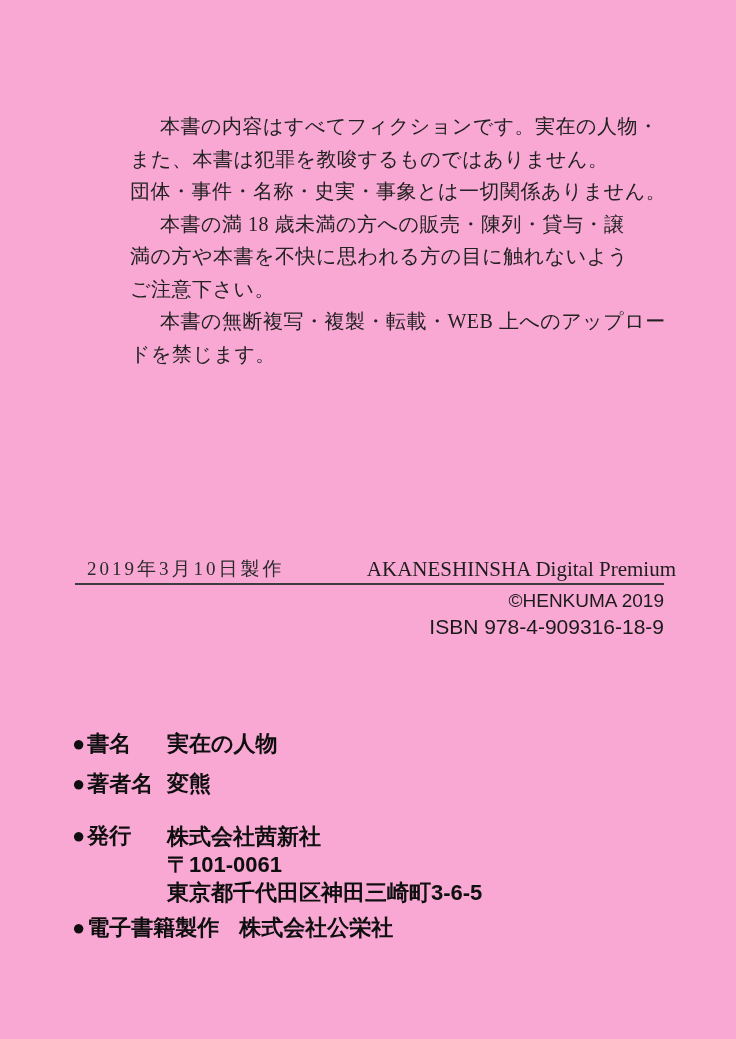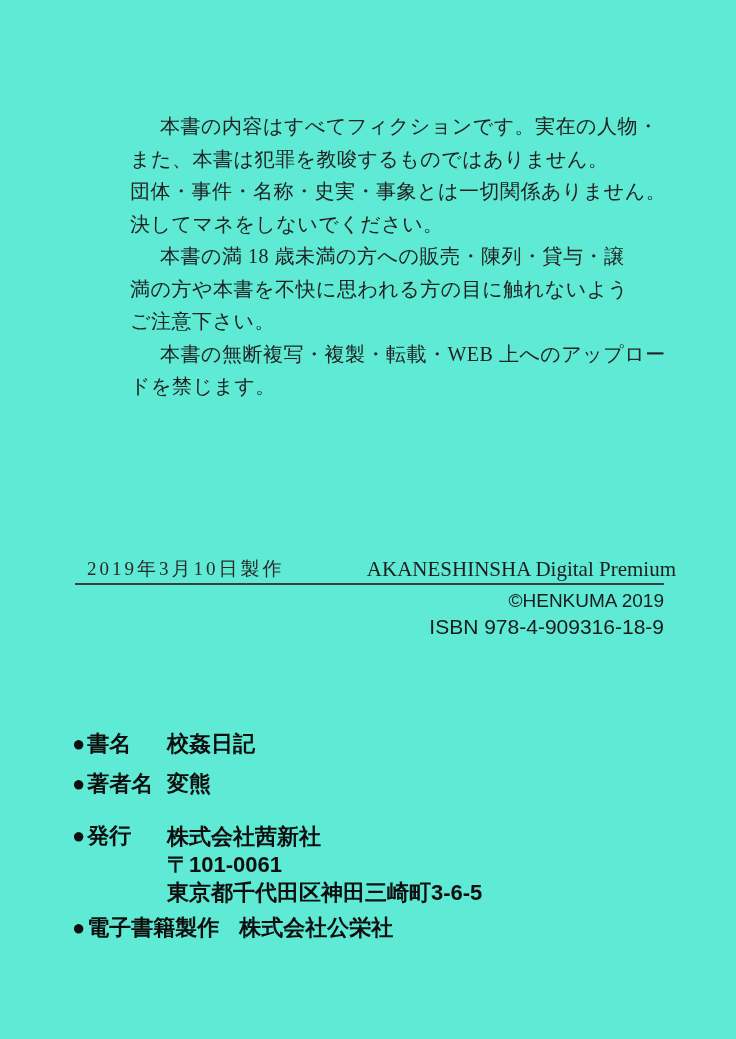--- a/index.html
+++ b/index.html
@@ -1,19 +1,19 @@
 <!DOCTYPE html>
 <html><head>
 <meta charset="utf-8">
 <style>
   * { margin:0; padding:0; box-sizing:border-box; }
   html,body { background:#888; }
   .page {
     position:relative; width:736px; height:1039px;
-    margin:0 auto; background:#5eead4; overflow:hidden;
+    margin:0 auto; background:#f9a8d4; overflow:hidden;
     font-family:"Liberation Serif","DejaVu Serif",serif;
     color:#1f1f1f;
   }
 
   
   .disclaimer {
     position:absolute; left:130px; top:110px; width:482px;
     font-size:20px; line-height:32.5px; letter-spacing:0.5px;
     color:#222;
   }
@@ -83,21 +83,20 @@
 </style>
 </head>
 <body>
 
 <div class="page">
 
   <div class="disclaimer">
     <div class="line indent">本書の内容はすべてフィクションです。実在の人物・</div>
     <div class="line">また、本書は犯罪を教唆するものではありません。</div>
     <div class="line">団体・事件・名称・史実・事象とは一切関係ありません。</div>
-    <div class="line">決してマネをしないでください。</div>
     <div class="line indent">本書の満 18 歳未満の方への販売・陳列・貸与・譲</div>
     <div class="line">満の方や本書を不快に思われる方の目に触れないよう</div>
     <div class="line">ご注意下さい。</div>
     <div class="line indent">本書の無断複写・複製・転載・WEB 上へのアップロー</div>
     <div class="line">ドを禁じます。</div>
   </div>
 
   <div class="colophon-top">
     <span class="colophon-date">2019年3月10日製作</span>
     <span class="colophon-brand">AKANESHINSHA Digital Premium</span>
@@ -109,21 +108,21 @@
     <div class="colophon-isbn">ISBN 978-4-909316-18-9</div>
   </div>
 
   <div class="publication">
 
     <div class="pub-row row-1">
       <span class="pub-label">
         <span class="pub-bullet">●</span>
         <span>書名</span>
       </span>
-      <span class="pub-value">校姦日記</span>
+      <span class="pub-value">実在の人物</span>
     </div>
 
     <div class="pub-row row-2">
       <span class="pub-label">
         <span class="pub-bullet">●</span>
         <span>著者名</span>
       </span>
       <span class="pub-value">変熊</span>
     </div>
 

